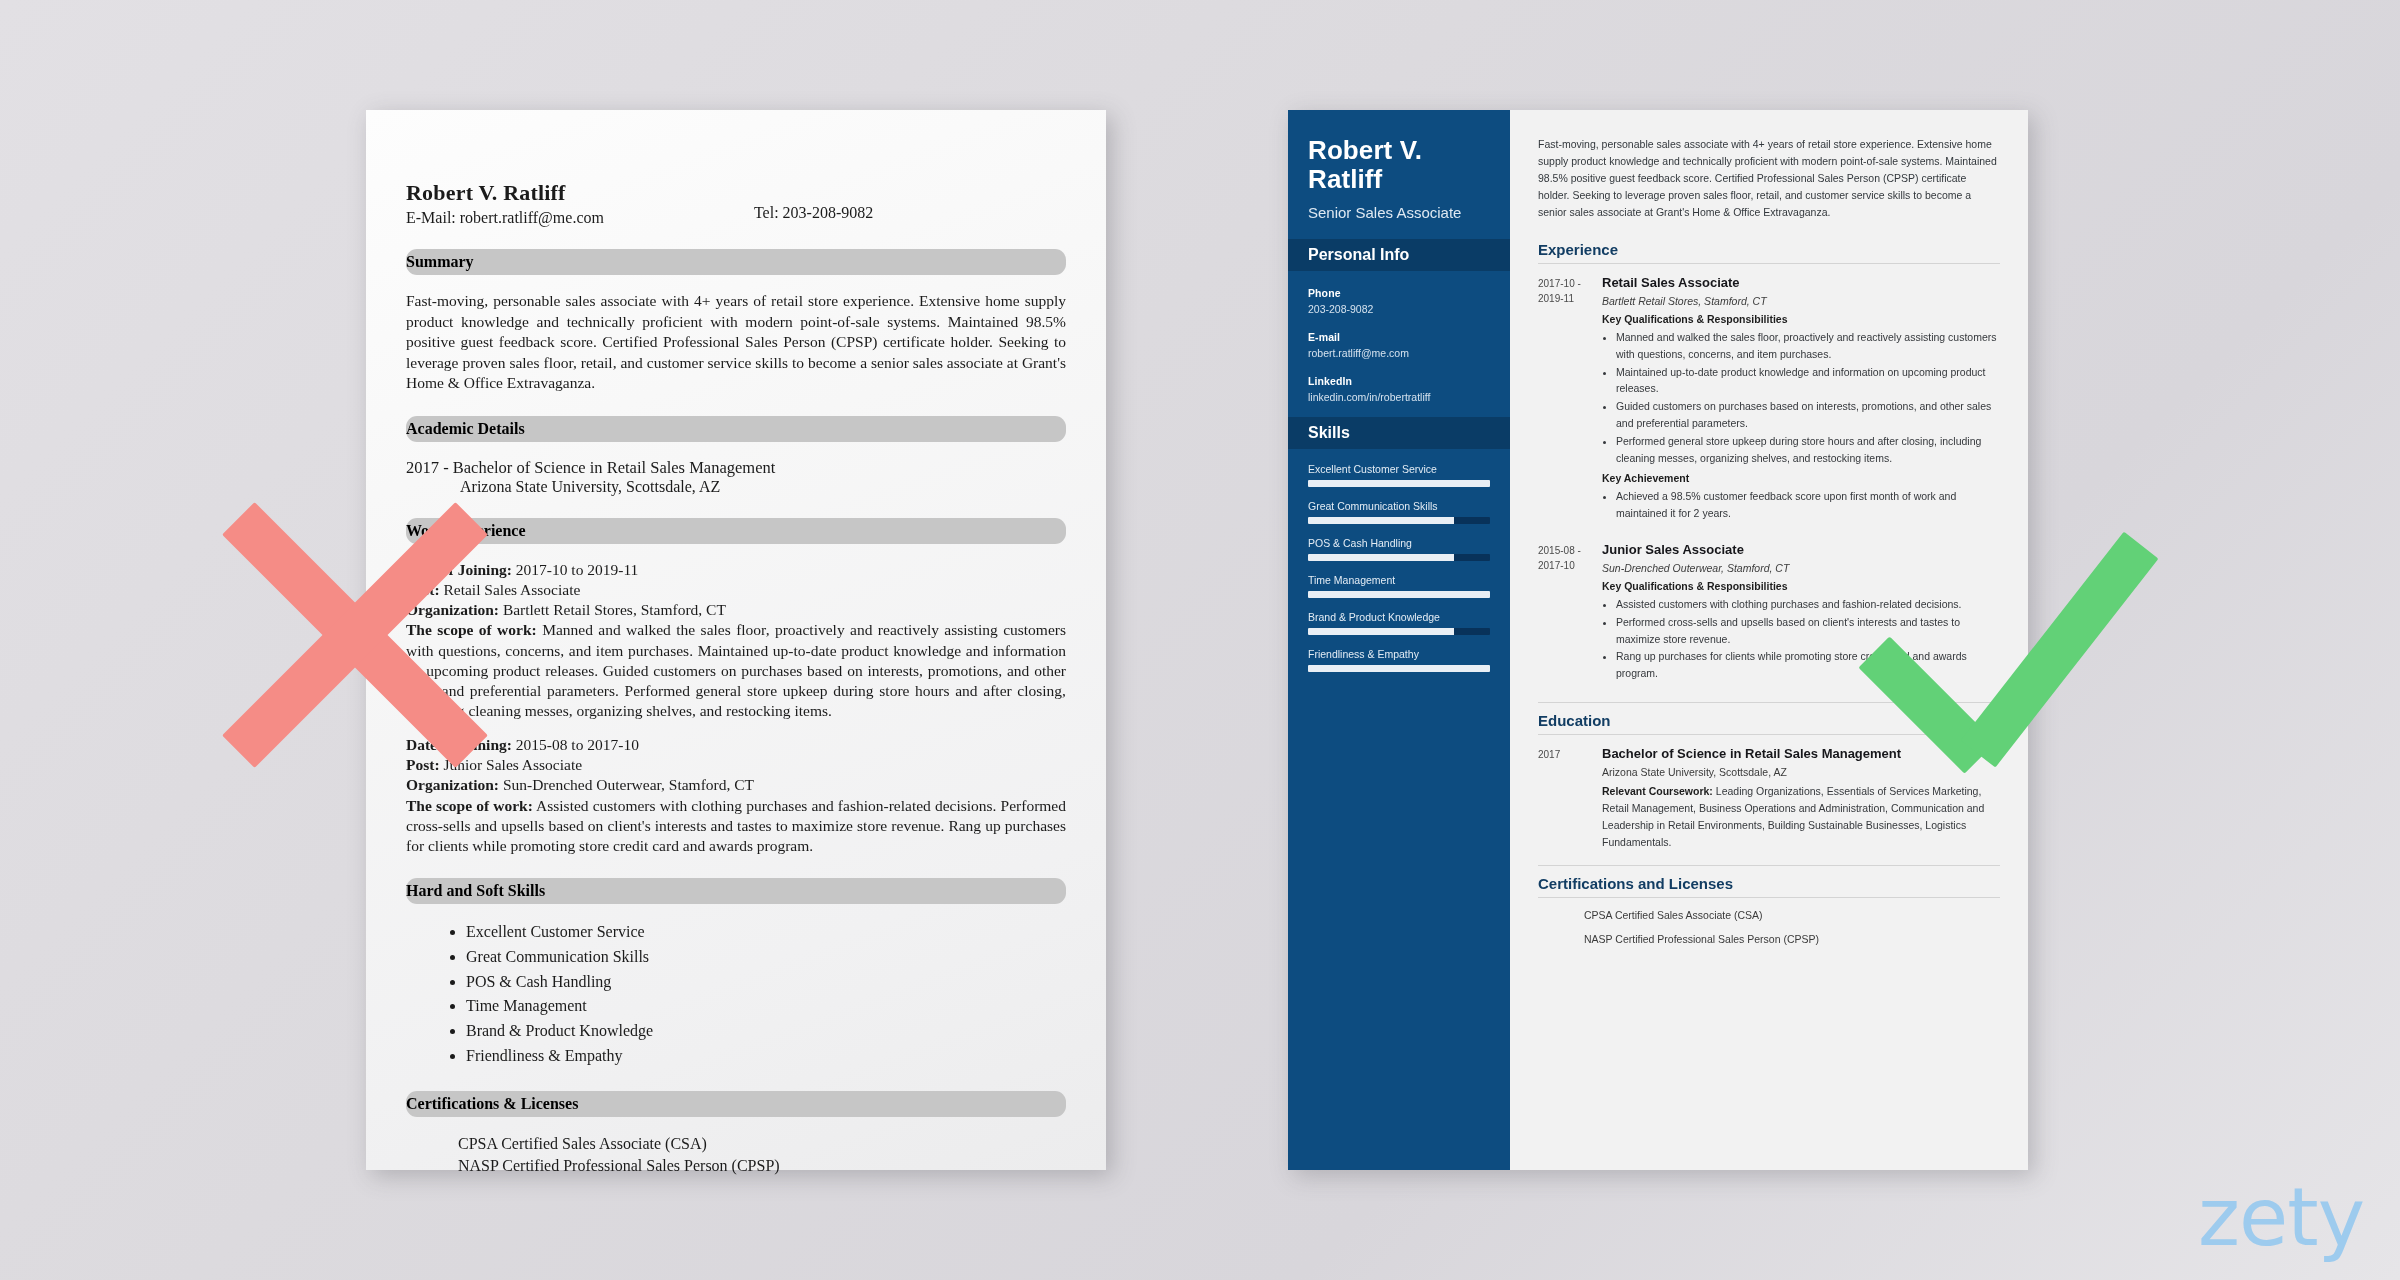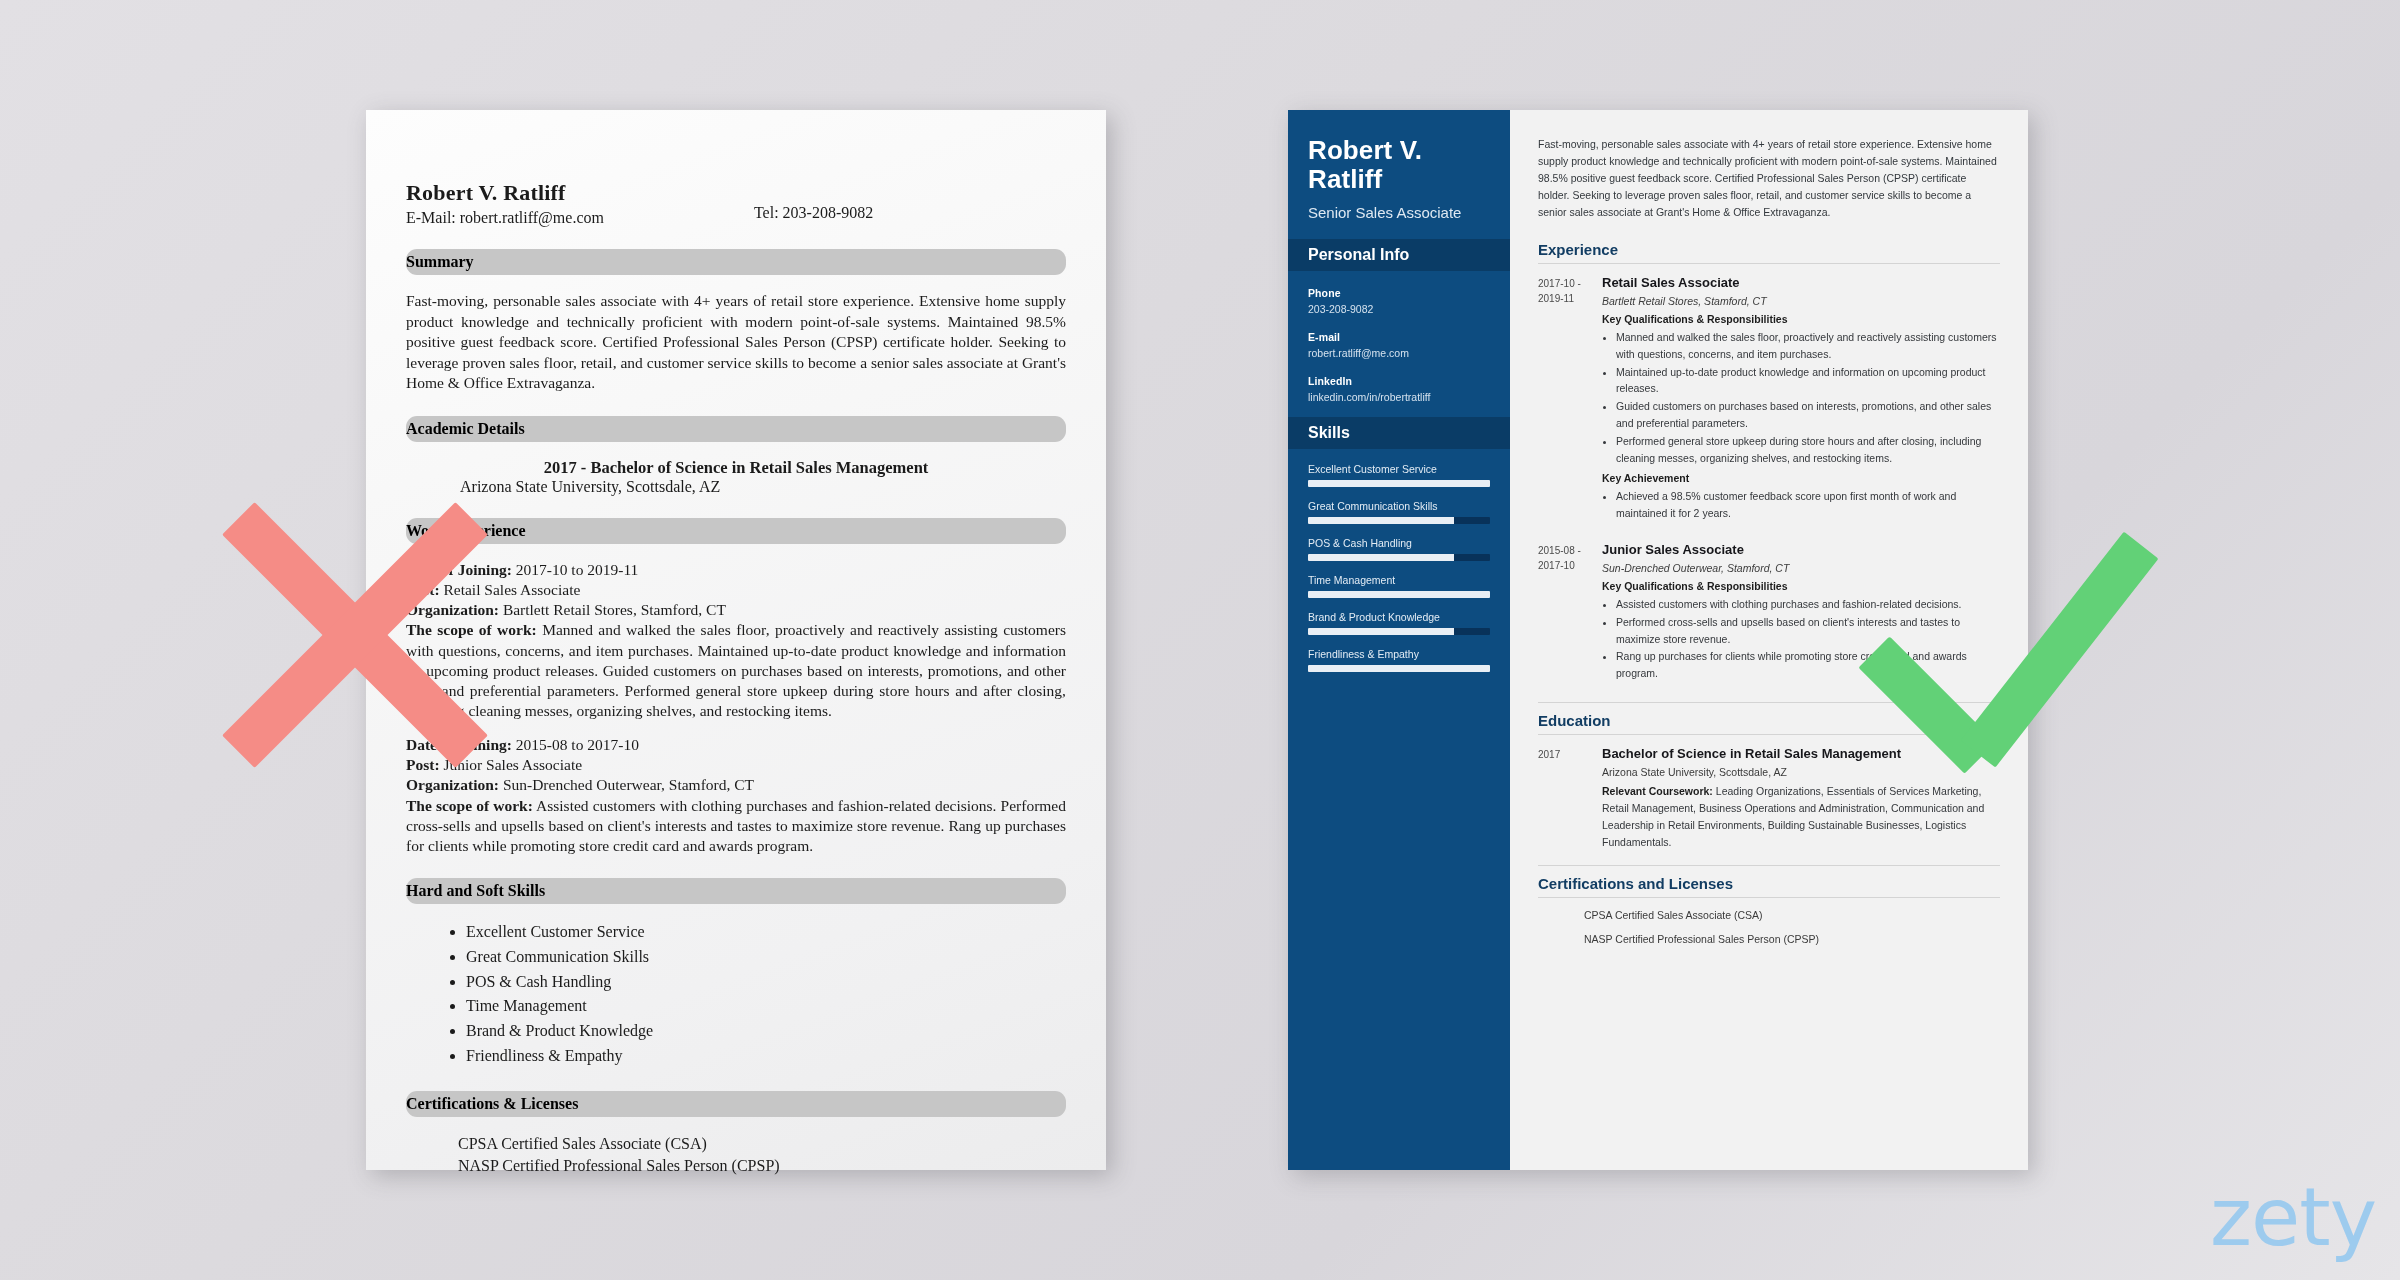--- a/index.html
+++ b/index.html
@@ -22,21 +22,21 @@
   }
   .bad-head{padding-top:70px;display:flex;align-items:flex-start;}
   .bad-name{font-size:22px;font-weight:bold;letter-spacing:.2px;margin:0 0 3px 0;}
   .bad-email{font-size:16px;}
   .bad-tel{font-size:16px;margin-left:150px;margin-top:24px;font-family:Liberation Serif, serif;}
   .bad-bar{
     background:#c6c6c6;color:#000;font-weight:bold;font-size:16px;
     padding:4px 0;margin:22px 0 16px 0;border-radius:11px;
   }
   .bad-p{font-size:15.5px;line-height:1.33;text-align:justify;margin:0;}
-  .bad-edu-title{font-size:16.5px;font-weight:bold;margin:0;text-align:center;}
+  .bad-edu-title{font-size:16.5px;font-weight:normal;margin:0;}
   .bad-edu-sub{font-size:16px;margin:0 0 4px 54px;}
   .bad-job{margin-bottom:14px;}
   .bad-line{font-size:15.5px;line-height:1.30;margin:0;}
   .bad-line b{font-weight:bold;}
   .bad-scope{font-size:15.5px;line-height:1.30;text-align:justify;margin:0;}
   .bad-skills{margin:6px 0 0 0;padding:0 0 0 60px;list-style:disc;}
   .bad-skills li{font-size:16px;line-height:1.55;}
   .bad-certs{margin-top:14px;padding-left:52px;}
   .bad-certs div{font-size:16px;line-height:1.4;}
 
@@ -99,21 +99,21 @@
     width:150px;height:44px;left:14px;top:150px;
     transform:rotate(45deg);transform-origin:left center;
   }
   .check-mark span:nth-child(2){
     width:265px;height:44px;left:118px;top:252px;
     transform:rotate(-52deg);transform-origin:left center;
   }
 
   
   .zety{
-    position:absolute;right:24px;bottom:22px;
+    position:absolute;right:36px;bottom:22px;
     font-family:"DejaVu Sans",sans-serif;
     font-size:80px;color:#9DCBEE;letter-spacing:-1px;line-height:1;
   }
 </style>
 </head>
 <body>
 
 <div class="bad-page">
   <div class="bad-head">
     <div>

